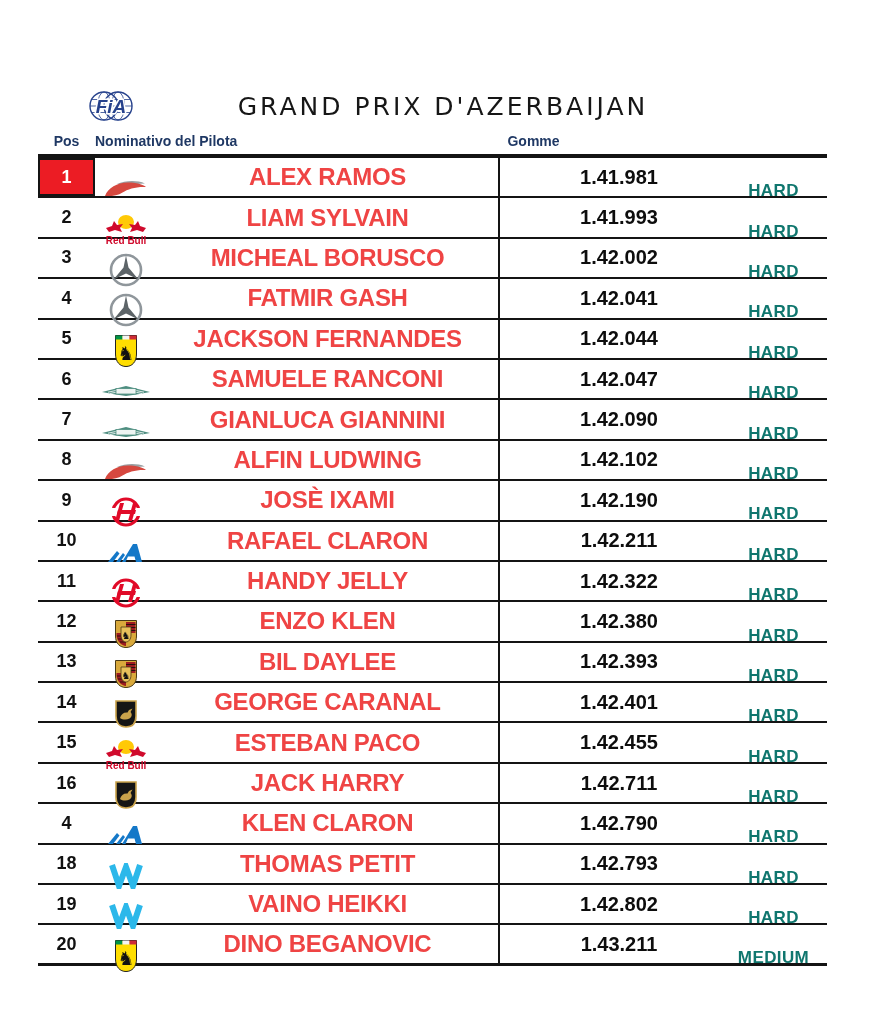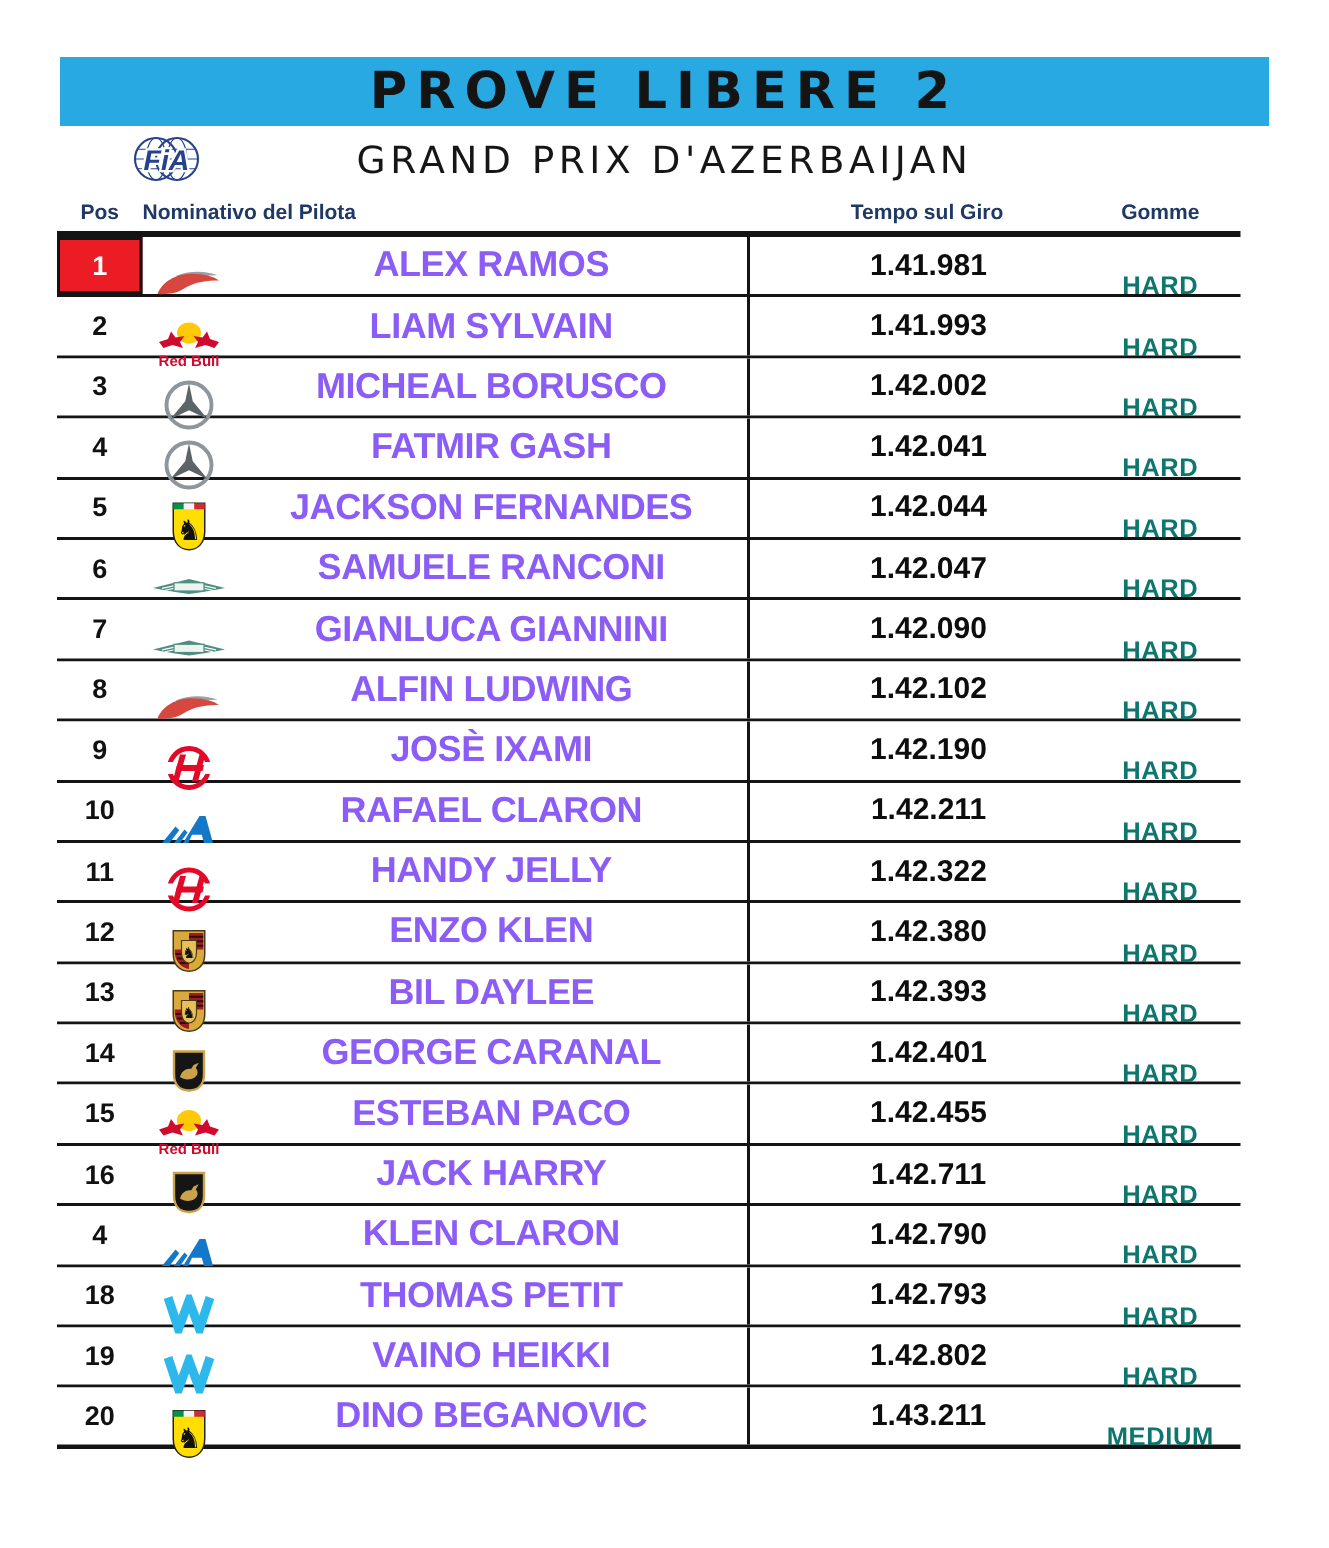--- a/index.html
+++ b/index.html
@@ -26,34 +26,31 @@
 
   .row{display:flex;height:40.4px;border-bottom:2px solid #141414;box-sizing:border-box;
        align-items:stretch;background:#fff;}
   #rows .row:last-child{border-bottom-width:3px;}
   .row>div{display:flex;align-items:center;justify-content:center;}
   .c-pos{width:57px;font-size:18px;font-weight:bold;color:#111;}
   .row.highlight .c-pos{background:#EC1C24;color:#ffffff;box-shadow:inset 0 0 0 2px #141414;}
   .c-logo{width:62px;margin-top:24px;}
   .c-logo svg{display:block;}
   .c-name{width:341px;justify-content:flex-start;font-size:24px;font-weight:bold;
-          color:#8b5cf6;letter-spacing:-0.3px;white-space:nowrap;}
+          color:#ef4444;letter-spacing:-0.3px;white-space:nowrap;}
   .c-time{width:240px;border-left:2px solid #141414;box-sizing:border-box;
           font-size:20px;font-weight:bold;color:#0d0d0d;}
   .c-tyre{width:89px;box-sizing:border-box;padding-right:18px;font-size:17px;
           font-weight:bold;letter-spacing:0.4px;color:#0f766e;margin-top:28px;}
 </style>
 </head>
 <body>
 
 <div class="sheet">
 
-  <div class="banner" style="background: rgb(41, 169, 226);">
-    <div class="banner-title">PROVE LIBERE 2</div>
-  </div>
 
   <div class="subheader">
     <span class="fia">
       <svg width="54" height="40" viewBox="0 0 54 40">
         <circle cx="20" cy="20" r="14" fill="none" stroke="#27428C" stroke-width="1.4"></circle>
         <circle cx="34" cy="20" r="14" fill="none" stroke="#27428C" stroke-width="1.4"></circle>
         <ellipse cx="20" cy="20" rx="6.5" ry="14" fill="none" stroke="#27428C" stroke-width="0.8"></ellipse>
         <ellipse cx="34" cy="20" rx="6.5" ry="14" fill="none" stroke="#27428C" stroke-width="0.8"></ellipse>
         <line x1="8" y1="13.5" x2="46" y2="13.5" stroke="#27428C" stroke-width="0.8"></line>
         <line x1="6" y1="20" x2="48" y2="20" stroke="#27428C" stroke-width="0.8"></line>
@@ -61,21 +58,20 @@
         <text x="27" y="27" text-anchor="middle" font-size="19" font-weight="bold" font-style="italic" fill="#27428C" stroke="#ffffff" stroke-width="3" paint-order="stroke" font-family="Liberation Sans, sans-serif">FiA</text>
       </svg>
     </span>
     <div class="subtitle">GRAND PRIX D'AZERBAIJAN</div>
   </div>
 
   <div class="table">
     <div class="thead" style="color: rgb(31, 56, 100);">
       <div class="h-pos">Pos</div>
       <div class="h-driver">Nominativo del Pilota</div>
-      <div class="h-time">Tempo sul Giro</div>
       <div class="h-tyre">Gomme</div>
     </div>
     <div id="rows">
         <div class="row highlight">
     <div class="c-pos">1</div>
     <div class="c-logo">
             <svg width="44" height="20" viewBox="0 0 44 20">
     <path d="M13 5 C21 1.5 33 1 41 4.5 C34 4.5 28 5.5 23 7.5 L19 6 Z" fill="#9aa0a3"></path>
     <path d="M1 17 C4 9 13 3.5 24 3.5 C32 3.5 39 5.5 42 8 C32 7.5 24 10 18.5 13.5 C14 16.5 7 17.5 1 17 Z" fill="#D6483F"></path>
             </svg>

